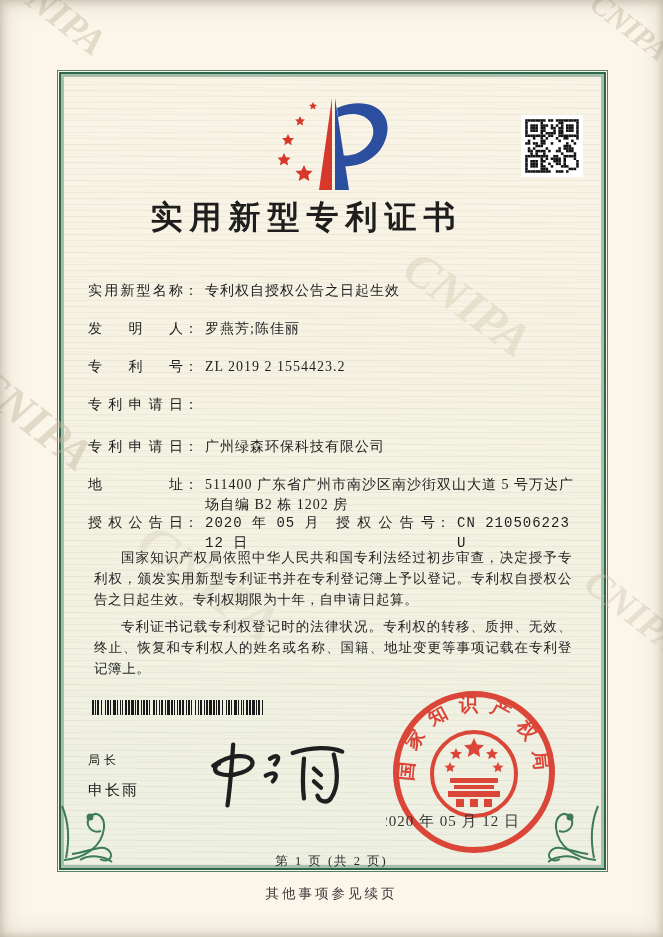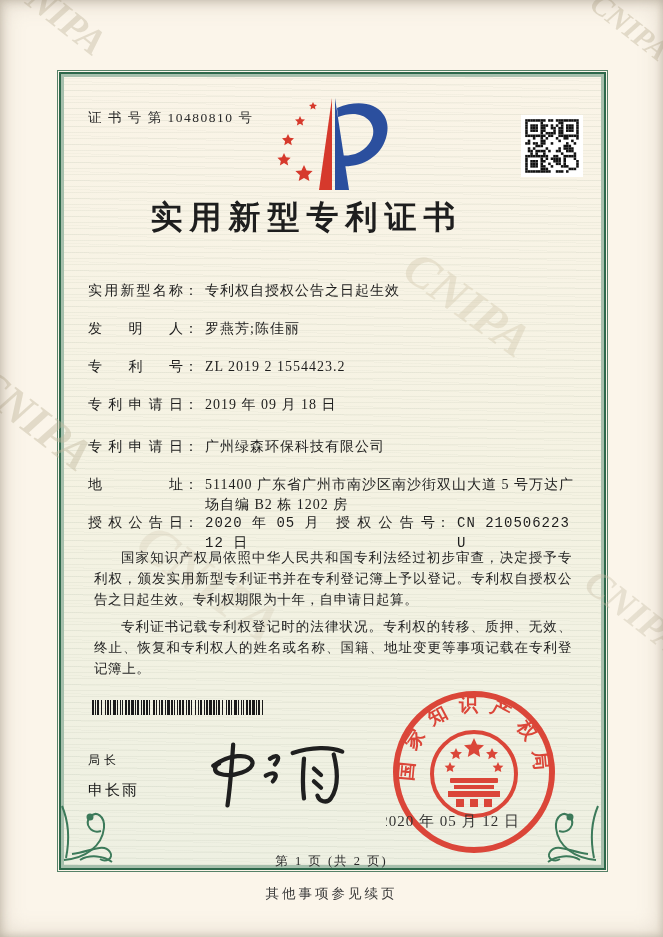--- a/index.html
+++ b/index.html
@@ -85,21 +85,20 @@
   <span class="wm wm6">CNIPA</span>
 
   <div class="frame">
     <div class="frame-mid">
       <div class="frame-in">
         <div class="guilloche"></div>
       </div>
     </div>
   </div>
 
-  <div class="abs cert-number">证 书 号 第 10480810 号</div>
 
   <svg class="abs logo" width="140" height="102" viewBox="0 0 140 102">
     <g fill="#d6392c">
       <path d="M43 10l1.2 2.6 2.8.3-2.1 1.9.6 2.8-2.5-1.5-2.5 1.5.6-2.8-2.1-1.9 2.8-.3z"></path>
       <path d="M30 24l1.5 3.2 3.5.4-2.6 2.4.7 3.5-3.1-1.8-3.1 1.8.7-3.5-2.6-2.4 3.5-.4z"></path>
       <path d="M18 42l1.8 3.8 4.2.5-3.1 2.9.9 4.1-3.8-2.2-3.7 2.2.8-4.1-3.1-2.9 4.2-.5z"></path>
       <path d="M14 61l2 4.2 4.6.5-3.4 3.2 1 4.6-4.2-2.4-4.1 2.4.9-4.6-3.4-3.2 4.6-.5z"></path>
       <path d="M34 73l2.6 5.4 6 .7-4.4 4.1 1.2 5.9-5.4-3.1-5.3 3.1 1.2-5.9-4.5-4.1 6-.7z"></path>
     </g>
     <path fill="#d6392c" d="M62 6 L49 98 L62 98 Z"></path>
@@ -347,21 +346,20 @@
     <span class="fvalue">罗燕芳;陈佳丽</span>
   </div>
   <div class="abs field-row r2">
     <span class="flabel">专利号</span>
       <span class="colon">：</span>
     <span class="fvalue">ZL 2019 2 1554423.2</span>
   </div>
   <div class="abs field-row r3">
     <span class="flabel">专利申请日</span>
       <span class="colon">：</span>
-    <span class="fvalue">2019 年 09 月 18 日</span>
   </div>
   <div class="abs field-row r4">
     <span class="flabel">专利申请日</span>
       <span class="colon">：</span>
     <span class="fvalue">广州绿森环保科技有限公司</span>
   </div>
   <div class="abs field-row r5">
     <span class="flabel">地址</span>
       <span class="colon">：</span>
     <span class="fvalue-wrap">511400 广东省广州市南沙区南沙街双山大道 5 号万达广场自编 B2 栋 1202 房</span>

